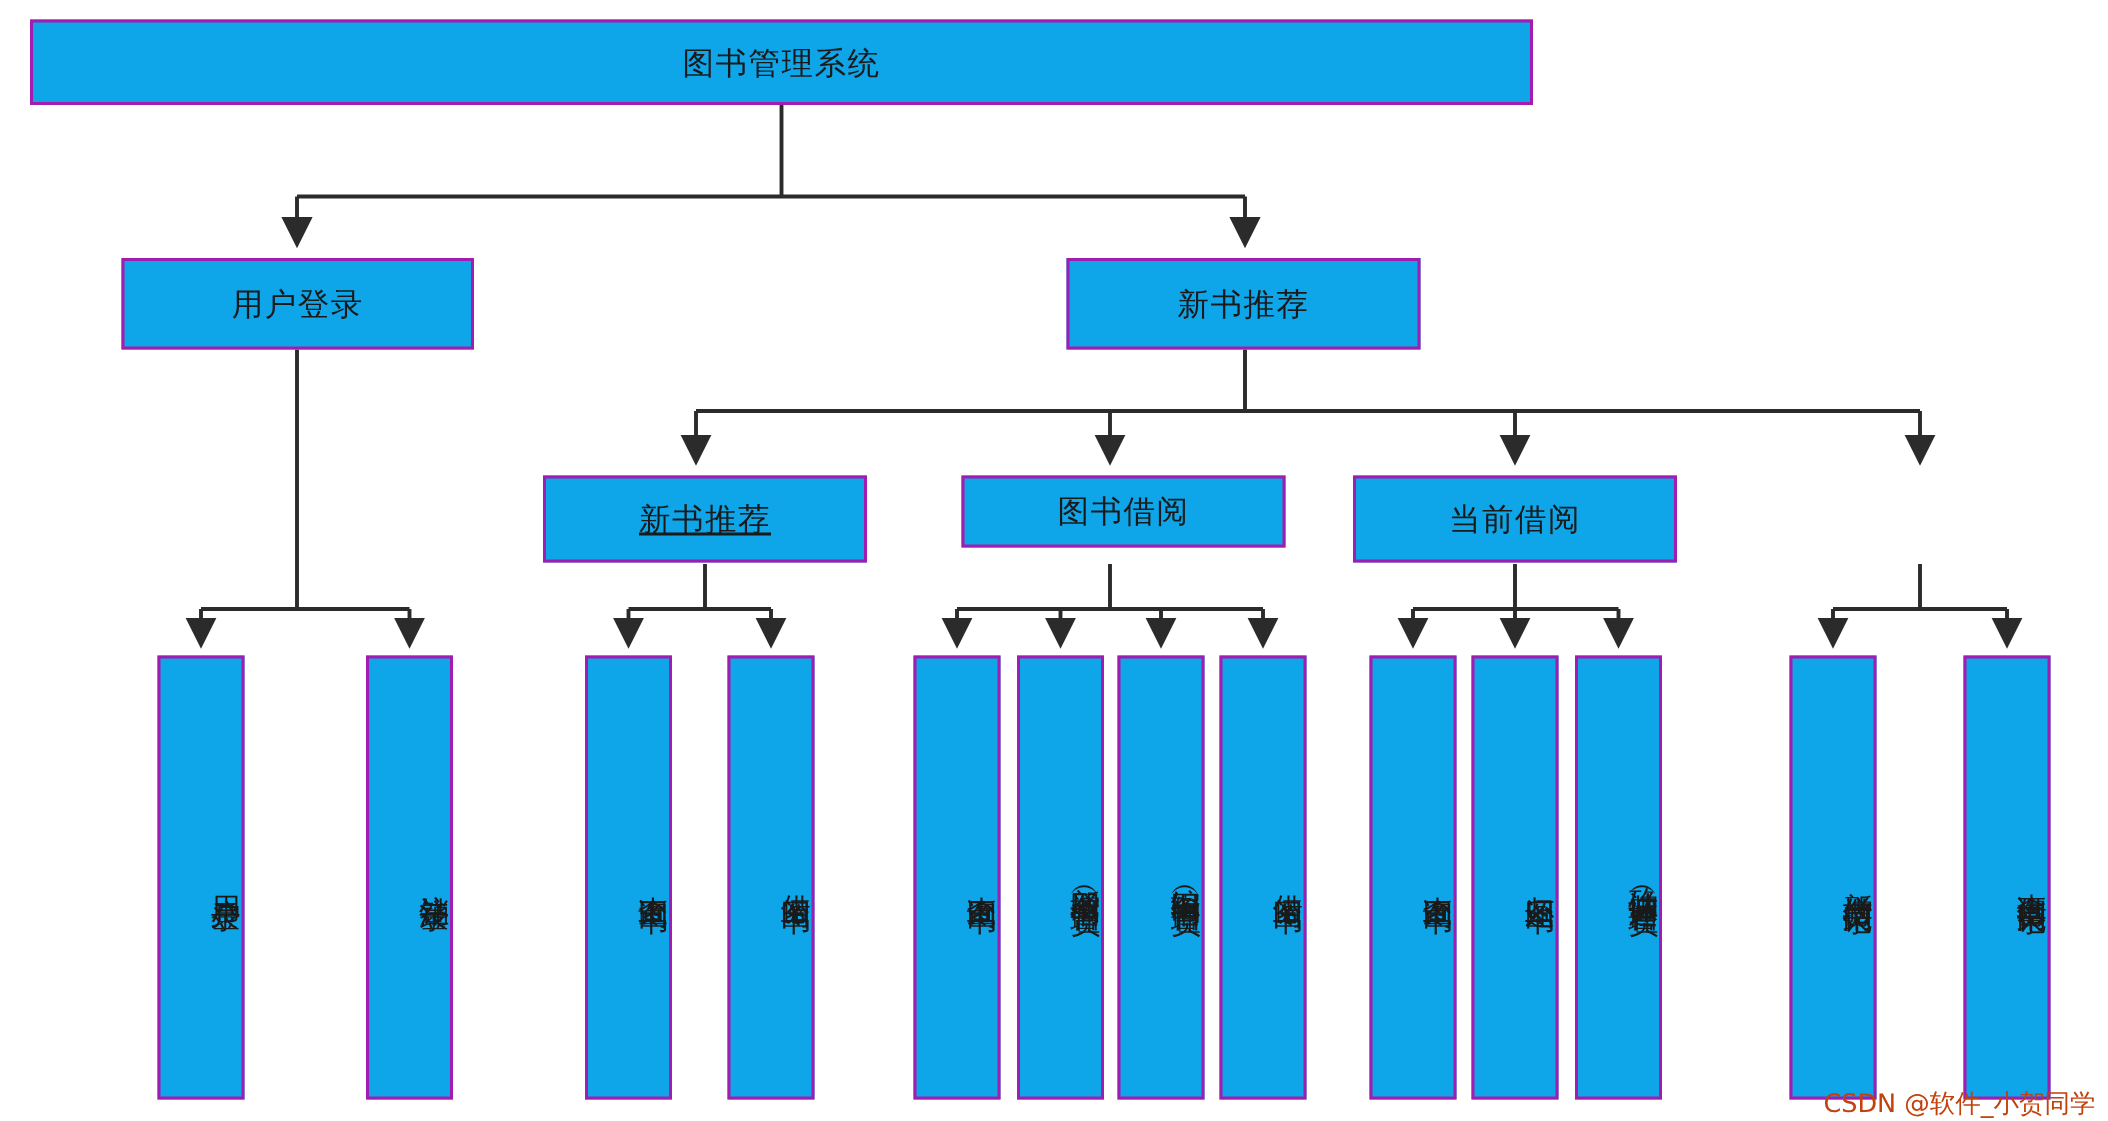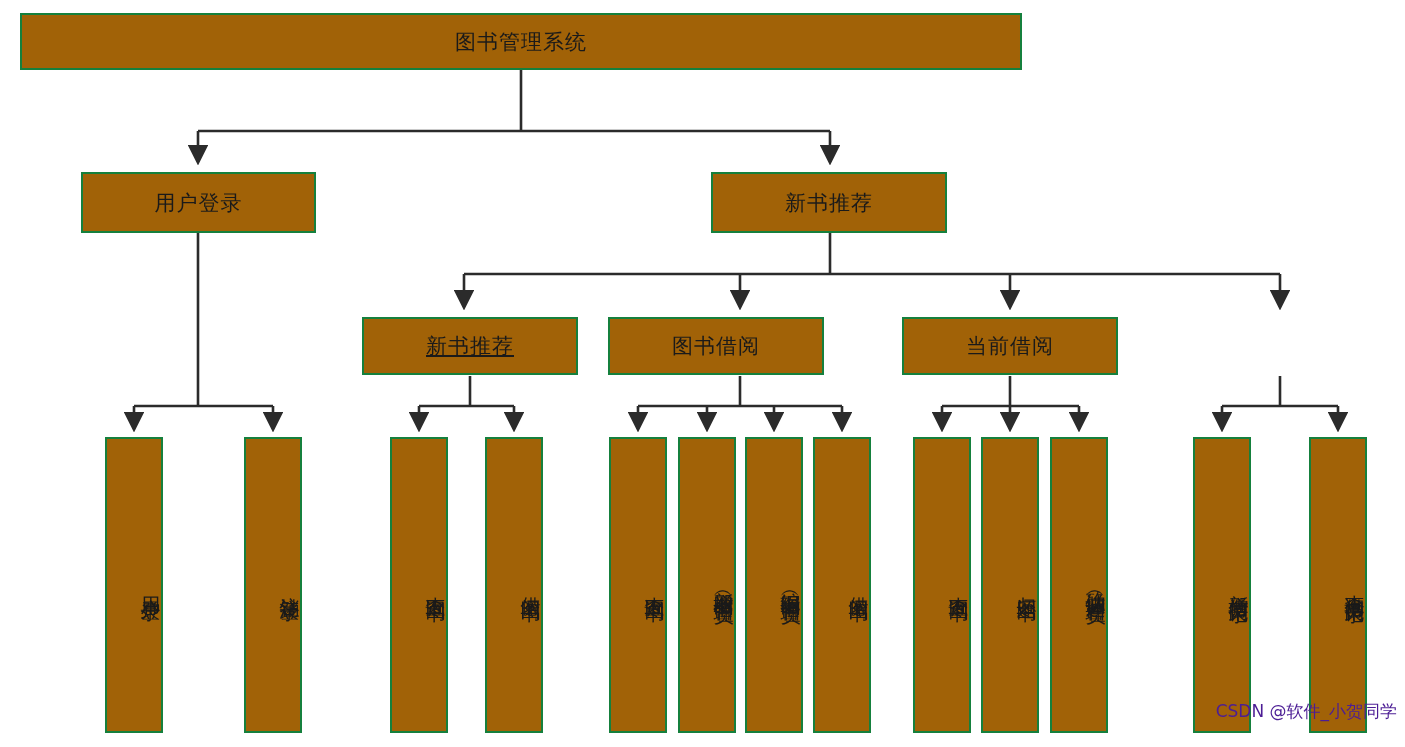--- a/index.html
+++ b/index.html
@@ -13,22 +13,22 @@
   #canvas {
     position: relative;
     width: 1405px;
     height: 747px;
     background: #ffffff;
     overflow: hidden;
   }
   .node {
     position: absolute;
     box-sizing: border-box;
-    background: #a16207;
-    border: 2px solid #15803d;
+    background: #0ea5e9;
+    border: 2px solid #a21caf;
     display: flex;
     align-items: center;
     justify-content: center;
     color: #1a1a1a;
     z-index: 2;
   }
   .node.horiz {
     font-size: 21px;
     letter-spacing: 1px;
   }
@@ -53,23 +53,23 @@
     left: 0;
     top: 0;
     width: 1405px;
     height: 747px;
     z-index: 1;
     pointer-events: none;
   }
   .watermark {
     position: absolute;
     right: 8px;
-    bottom: 24px;
+    bottom: 0;
     font-size: 17px;
-    color: #4c1d95;
+    color: #c2410c;
     z-index: 3;
     white-space: nowrap;
   }
 </style>
 </head>
 <body>
 
 <div id="canvas">
 
   <svg id="wires" viewBox="0 0 1405 747">
@@ -129,21 +129,21 @@
   <div class="node horiz" style="left:81px; top:172px; width:235px; height:61px;">
     <span>用户登录</span>
   </div>
   <div class="node horiz" style="left:711px; top:172px; width:236px; height:61px;">
     <span>新书推荐</span>
   </div>
 
   <div class="node horiz" style="left:362px; top:317px; width:216px; height:58px;text-decoration:underline;">
     <span>新书推荐</span>
   </div>
-  <div class="node horiz" style="left:608px; top:317px; width:216px; height:58px;">
+  <div class="node horiz" style="left:641px; top:317px; width:216px; height:48px;">
     <span>图书借阅</span>
   </div>
   <div class="node horiz" style="left:902px; top:317px; width:216px; height:58px;">
     <span>当前借阅</span>
   </div>
 
   <div class="node vert" style="left:105px; top:437px; width:58px; height:296px;">
     <span class="vtext">用户登录</span>
   </div>
   <div class="node vert" style="left:244px; top:437px; width:58px; height:296px;">

